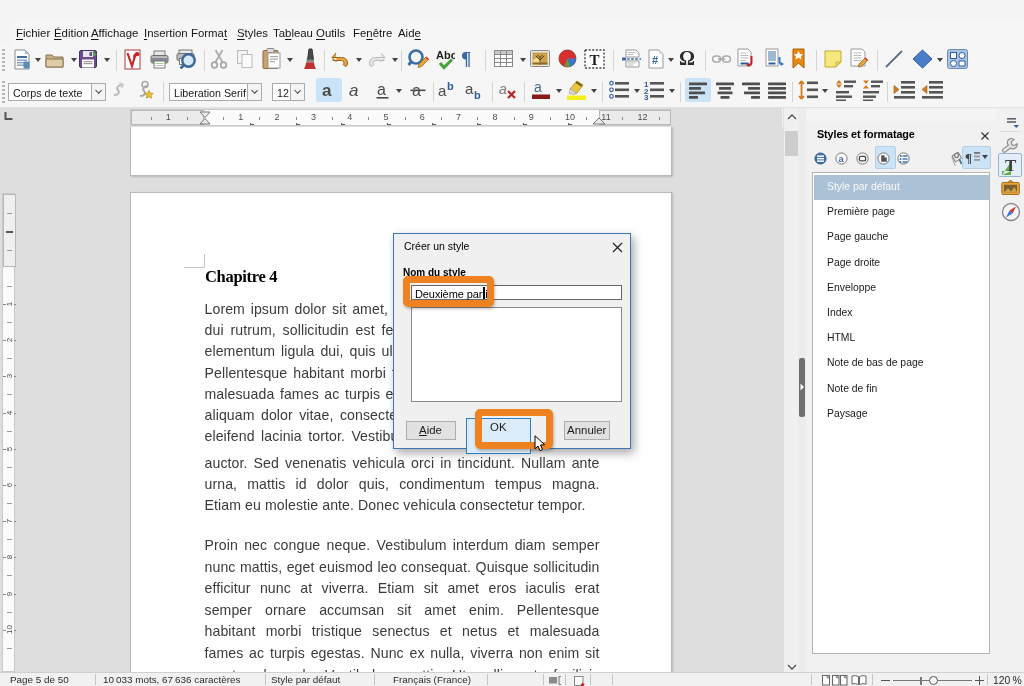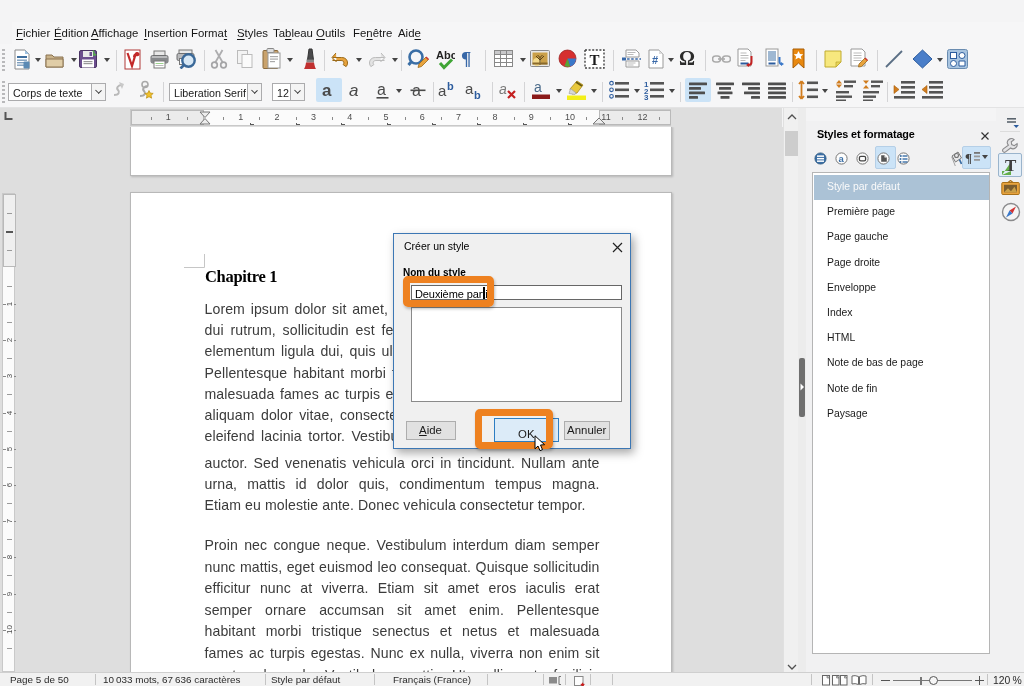--- a/index.html
+++ b/index.html
@@ -527,21 +527,21 @@
           <div class="abs" style="left:4px;top:345.2px;width:5px;height:1px;background:#9a9a9a;"></div>
           <div class="abs" style="left:4px;top:381.4px;width:5px;height:1px;background:#9a9a9a;"></div>
           <div class="abs" style="left:4px;top:417.6px;width:5px;height:1px;background:#9a9a9a;"></div>
           <div class="abs" style="left:4px;top:453.8px;width:5px;height:1px;background:#9a9a9a;"></div>
         </div>
     </div>
 
     <svg class="abs" style="left:184px;top:126.5px" width="22" height="15">
         <path d="M20.5 0 v13.5 M0 13.5 h20.5" stroke="#c6c6c6" stroke-width="1" fill="none"></path>
       </svg>
-    <div class="abs" style="left:205px; top:139.5px; letter-spacing:-0.3px; font-family:'Liberation Serif',serif; font-weight:bold; font-size:16.5px; color:#000;">Chapitre 1</div>
+    <div class="abs" style="left:205px; top:139.5px; letter-spacing:-0.3px; font-family:'Liberation Serif',serif; font-weight:bold; font-size:16.5px; color:#000;">Chapitre 4</div>
     <div id="bodytext">
         <div class="ln j" style="top:173.6px">Lorem ipsum dolor sit amet, consectetur adipiscing elit. Duis</div>
         <div class="ln j" style="top:194.9px">dui rutrum, sollicitudin est feugiat quis, porta sit amet dolor</div>
         <div class="ln j" style="top:216.2px">elementum ligula dui, quis ultricies nibh cursus tincidunt sed</div>
         <div class="ln j" style="top:237.5px">Pellentesque habitant morbi tristique senectus et netus et id</div>
         <div class="ln j" style="top:258.8px">malesuada fames ac turpis egestas. Aliquam erat volutpat et</div>
         <div class="ln j" style="top:280.1px">aliquam dolor vitae, consectetur adipiscing elit duis posuere</div>
         <div class="ln j" style="top:301.4px">eleifend lacinia tortor. Vestibulum interdum diam non massa</div>
         <div class="ln j" style="top:327.6px">auctor. Sed venenatis vehicula orci in tincidunt. Nullam ante</div>
         <div class="ln j" style="top:349.0px">urna, mattis id dolor quis, condimentum tempus magna.</div>
@@ -718,21 +718,21 @@
     <svg class="abs" style="left:218px;top:8px" width="11" height="11">
         <path d="M1 1 l9 9 M10 1 l-9 9" stroke="#222" stroke-width="1.2"></path>
       </svg>
     <div class="abs" style="left:9px; top:33px; font-size:10px; font-weight:bold; color:#000;">Nom du style</div>
     <div class="abs" style="left:16.5px; top:50.5px; width:211px; height:15.5px; background:#fff; border:1px solid #666;">
       <span class="abs" style="left:3.5px; top:2px; font-size:11px; letter-spacing:-0.1px; color:#000;">Deuxième partie</span>
       <span class="abs" style="left:71.5px; top:1.5px; width:1.5px; height:12px; background:#000;"></span>
     </div>
     <div class="abs" style="left:16.5px; top:72.5px; width:211px; height:95px; background:#fff; border:1px solid #8a8a8a;"></div>
     <div class="btn" style="left:11.5px; width:50px;"><u style="text-decoration-thickness:1px">A</u>ide</div>
-    <div class="btn" style="left:100px; top:183.5px; height:24px; padding-top:9px; width:64.5px; background:#dcebf8; border:1px solid #2d7dc2;">OK</div>
+    <div class="btn" style="left:72px; top:183.5px; height:36px; padding-top:2px; width:64.5px; background:#dcebf8; border:1px solid #2d7dc2;">OK</div>
     <div class="btn" style="left:169.5px; width:46.5px;">Annuler</div>
     <div class="orect" style="left:9px; top:42px; width:91px; height:30.5px;"></div>
     <div class="orect" style="left:81px; top:174.5px; width:78px; height:40.5px;"></div>
   </div>
 
   <svg class="abs" style="left:534px;top:435px" width="13" height="18" viewBox="0 0 13 18">
     <path d="M1 0.8 L1 13.8 L4 11 L6 15.7 L8.5 14.6 L6.5 10 L10.6 9.7 Z" fill="#fff" stroke="#000" stroke-width="1"></path>
   </svg>
 
 </div>

